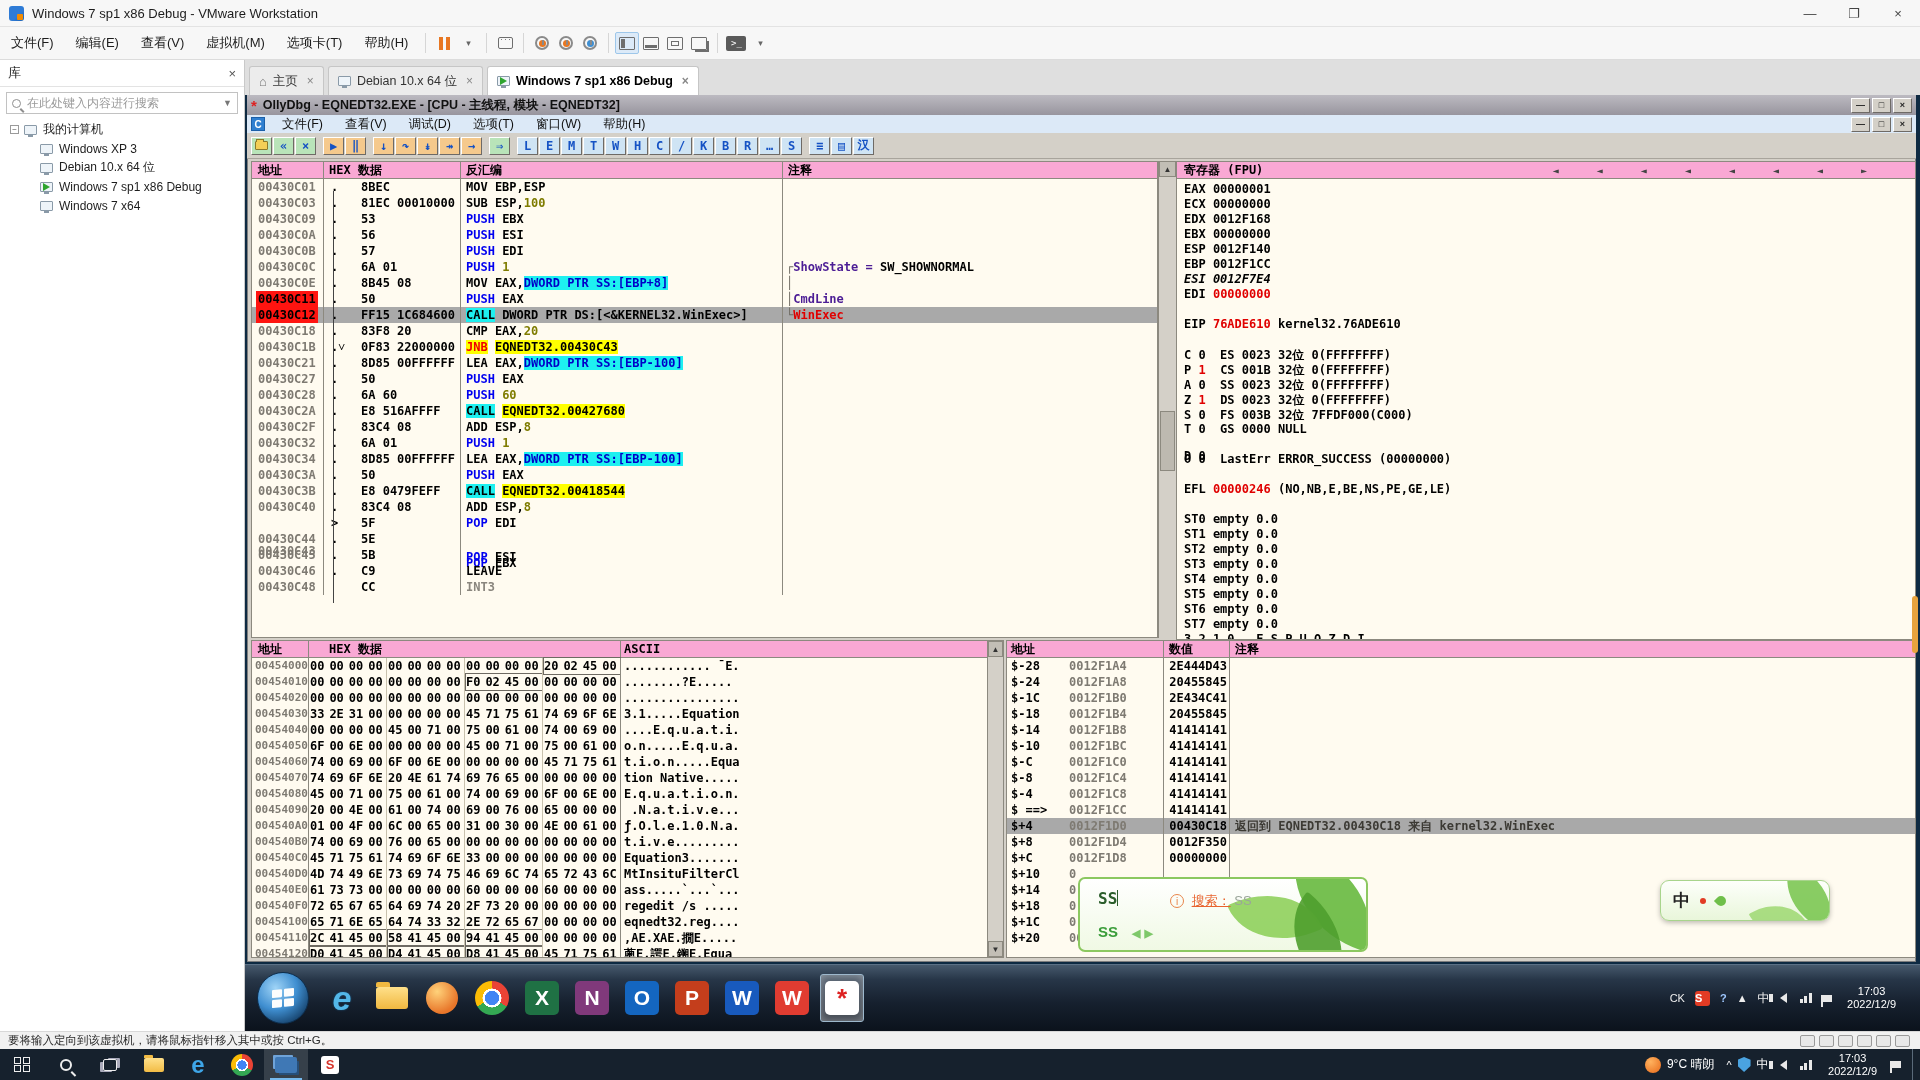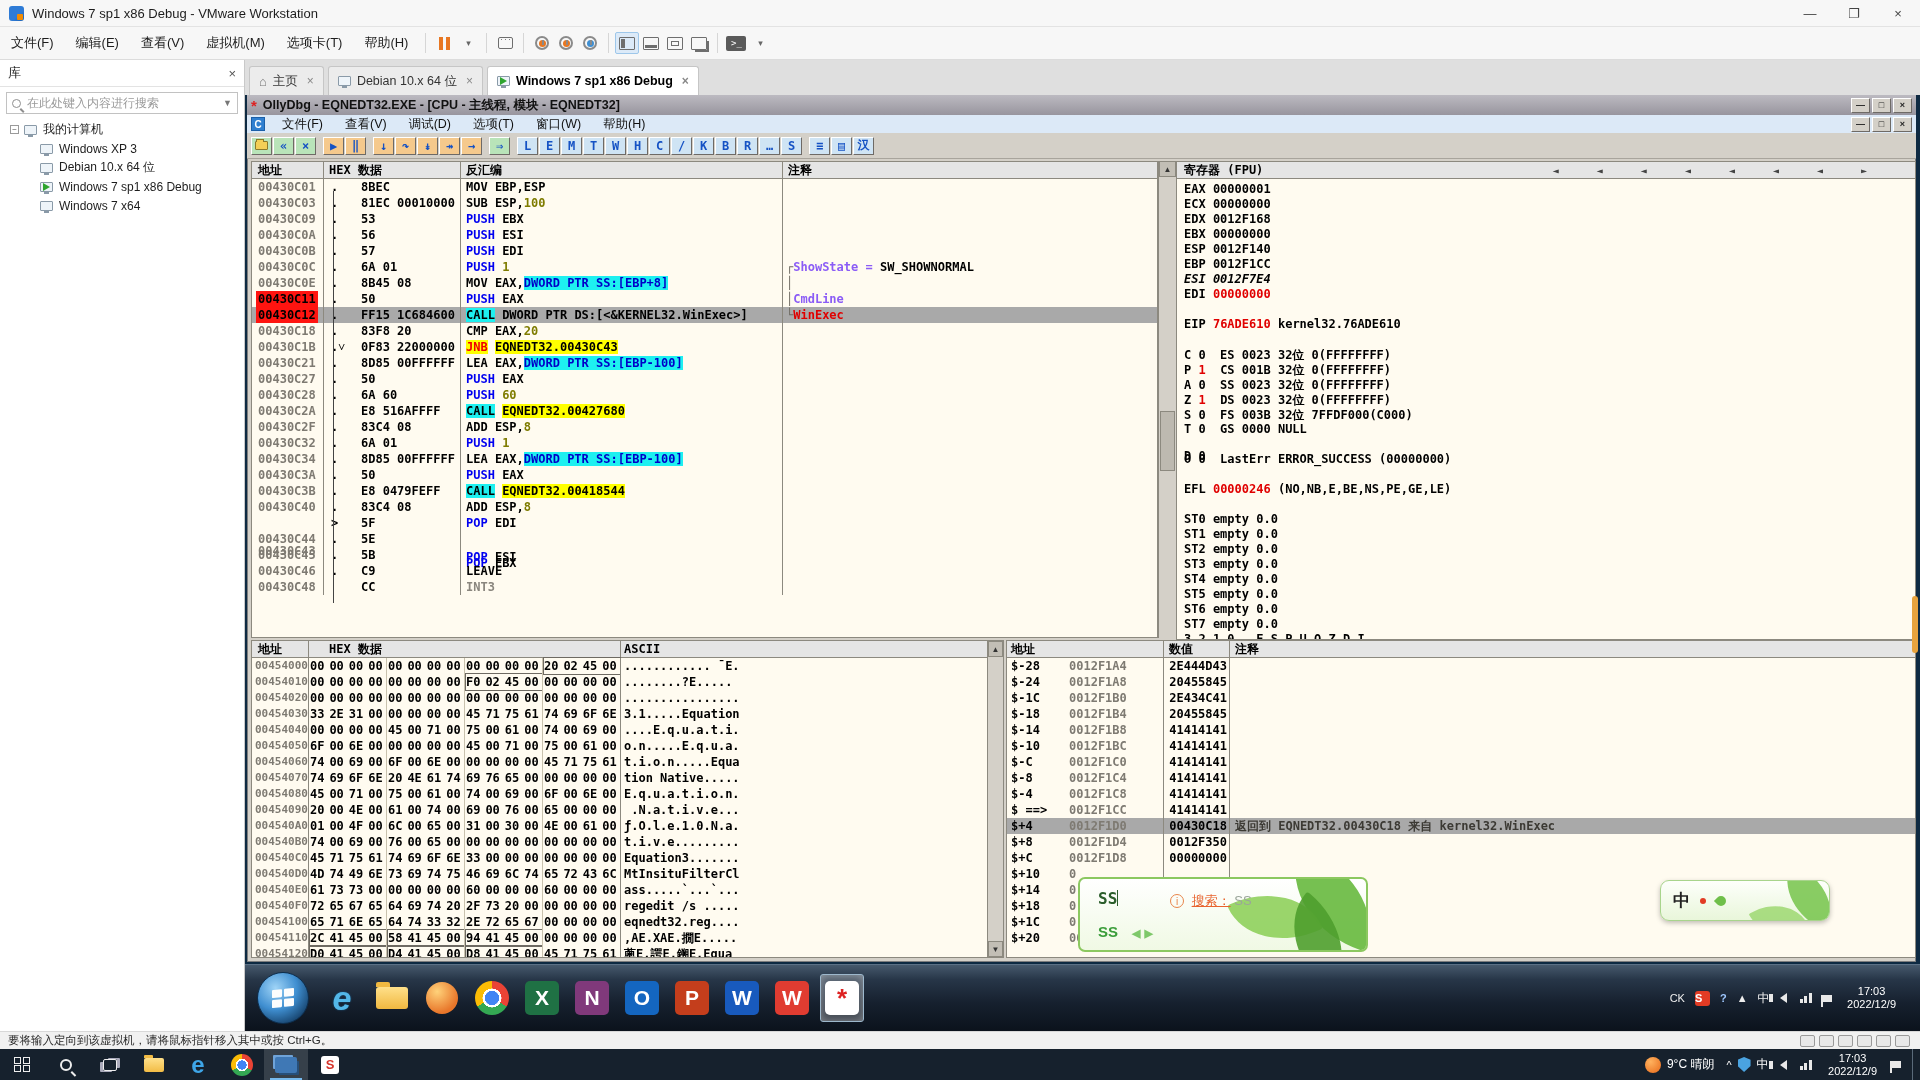--- a/index.html
+++ b/index.html
@@ -99,35 +99,35 @@
   .ob.green { background:#b9e4b9; color:#1552c4; }
   .ob.orange { background:#f5c98c; color:#1552c4; }
   .ob.blue { background:#cfe4f4; color:#1552c4; }
   .ob .fold { width:13px; height:9px; background:#f3cf56; border:1px solid #8c7a2a; border-radius:1px; position:relative; }
   .ob .fold::before { content:""; position:absolute; left:0; top:-3px; width:6px; height:2px;
     background:#f3cf56; border:1px solid #8c7a2a; border-bottom:none; }
   .obsep { width:6px; }
 
   
   .panel { background:#fffbf0; border:1px solid #8c897f; }
-  .phead { background:#e5e5e5; border-bottom:1px solid #8c897f; color:#000; height:17px;
+  .phead { background:#f9a8d4; border-bottom:1px solid #8c897f; color:#000; height:17px;
     line-height:16px; position:relative; }
   .phead .hl { position:absolute; top:0; }
   .vline { position:absolute; top:0; bottom:0; width:1px; background:#8c897f; }
   .vline.soft { background:#c9c2ae; }
   .row16 { height:16px; line-height:16px; position:relative; white-space:pre; }
   .addr { color:#7e7a72; }
   .addr.bp { background:#ff1410; color:#000; padding:0 2px; }
   .sel { background:#a9a9a9; }
   .t-k { color:#0000f0; } .t-n { color:#7f7c00; }
   .t-m { background:#1ef0f0; color:#0000c8; }
   .t-c { background:#1ef0f0; color:#000; }
   .t-y { background:#ffff00; color:#000; }
   .t-j { background:#ffff00; color:#f00000; }
-  .t-r { color:#e00000; } .t-g { color:#6e6a62; } .t-d { color:#8b5cf6; } .t-gy { color:#8a867e; }
+  .t-r { color:#e00000; } .t-g { color:#6e6a62; } .t-d { color:#4c1d95; } .t-gy { color:#8a867e; }
   .sb { background:#d4d0c8; border-left:1px solid #8c897f; }
   .sb .arr { width:100%; height:16px; background:#c2beb5; border:1px solid #8c897f;
     font-size:8px; text-align:center; line-height:15px; color:#333; }
   .sb .thumb { position:absolute; left:1px; right:1px; background:#bdb9b0; border:1px solid #8c897f; }
   .regline { position:absolute; left:7px; white-space:pre; }
   .hdr-arrows { position:absolute; right:10px; top:1px; color:#444; font-size:10px; letter-spacing:38px; }
 
   
   .hgroup { position:absolute; top:0; height:16px; }
   .hgroup.framed { outline:1px solid #6e6a62; }

